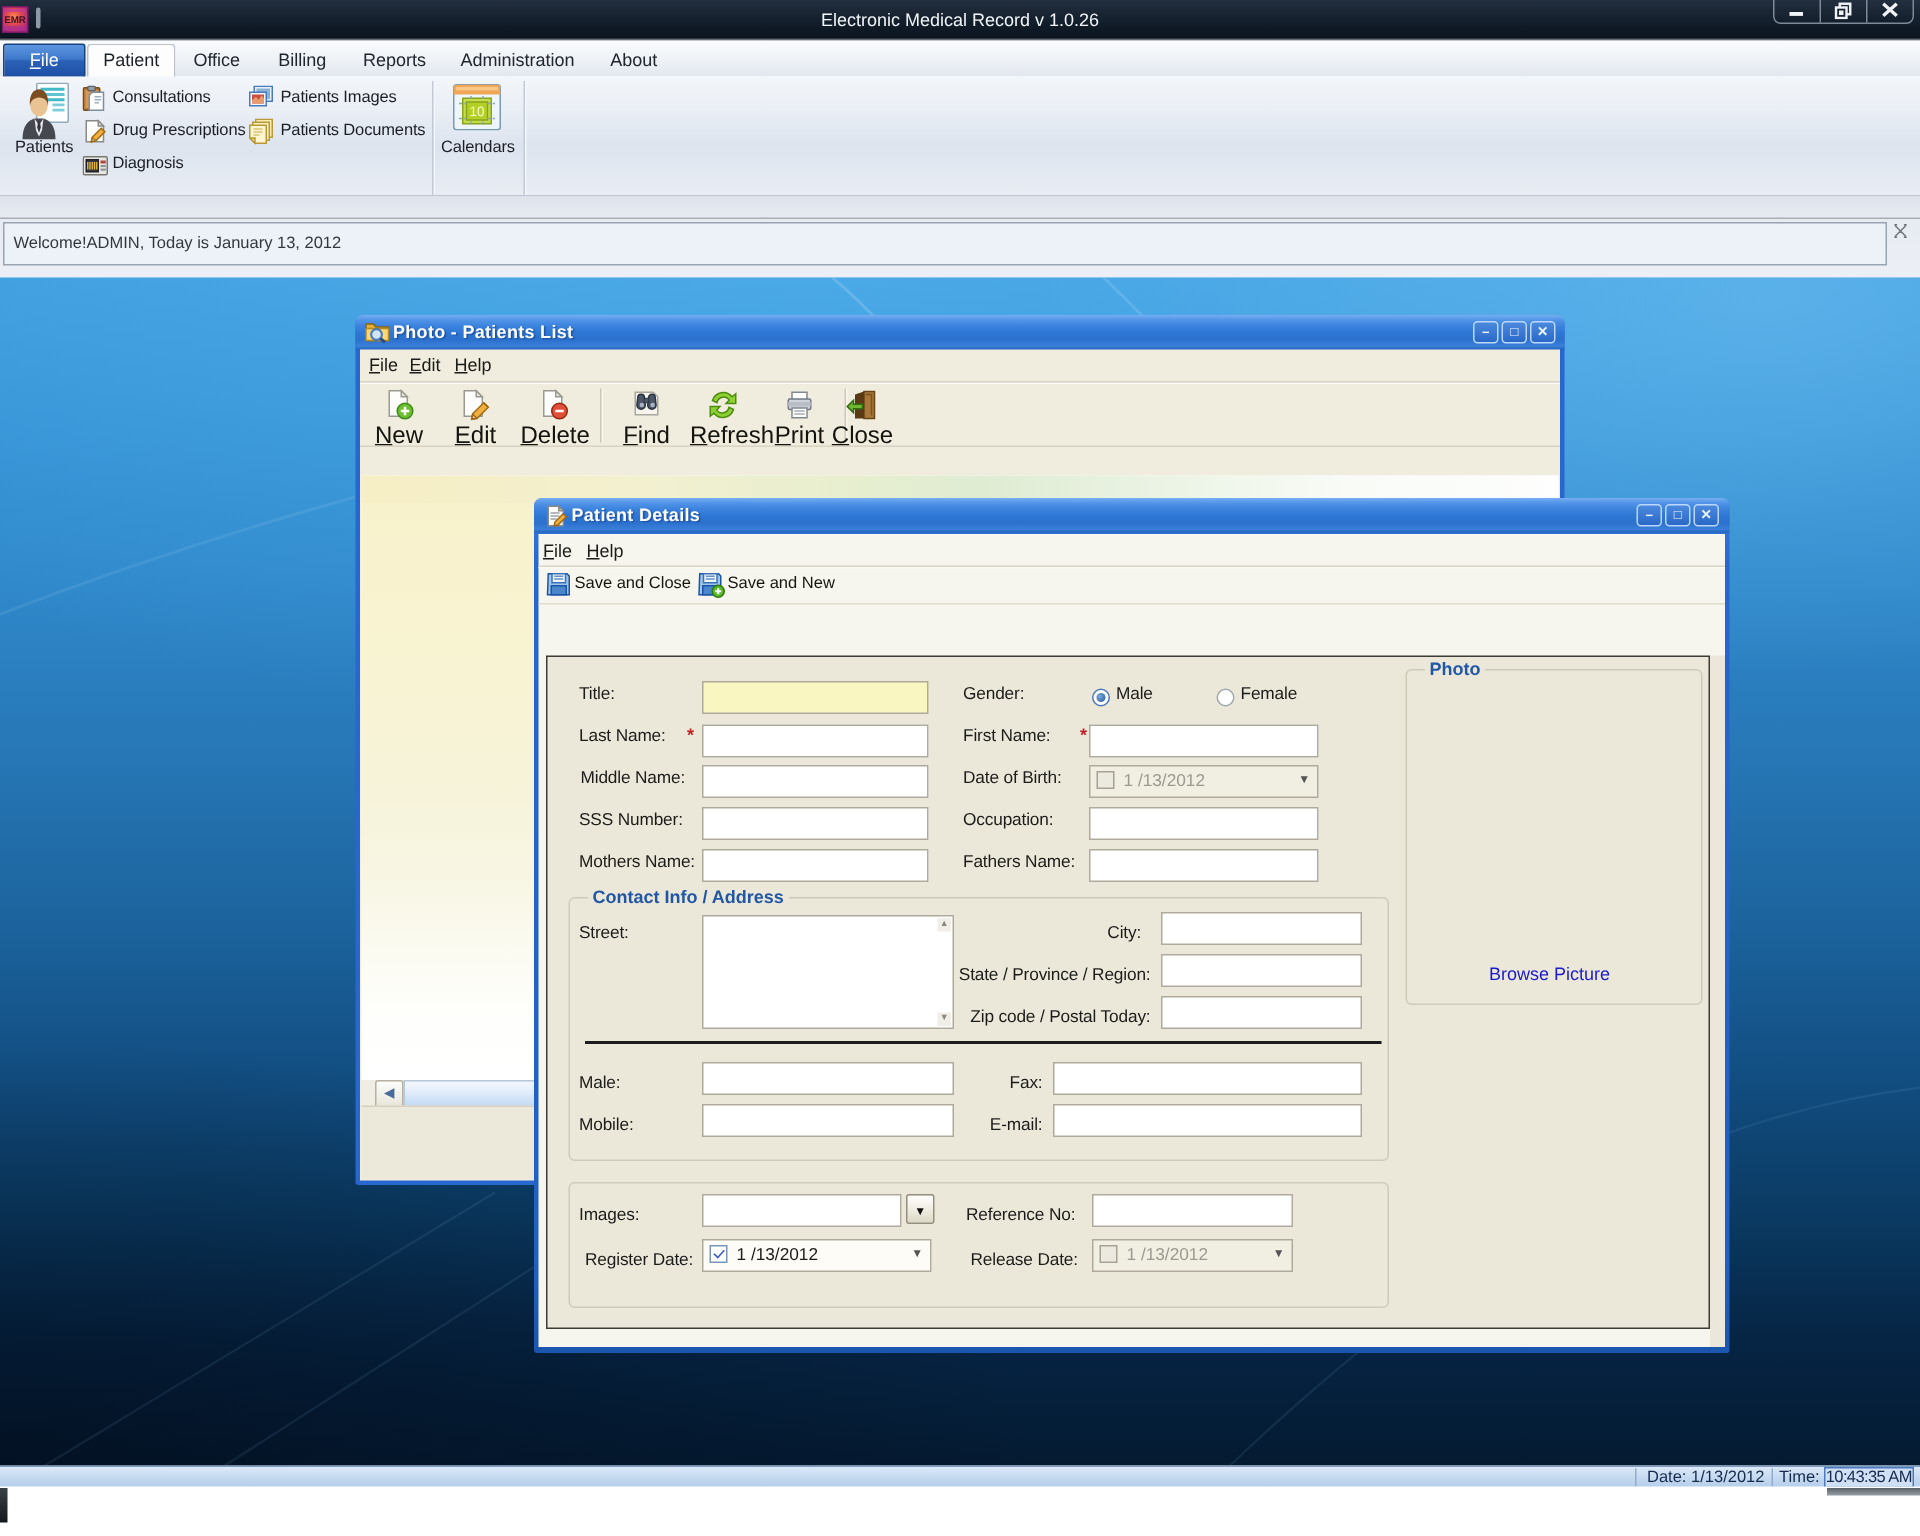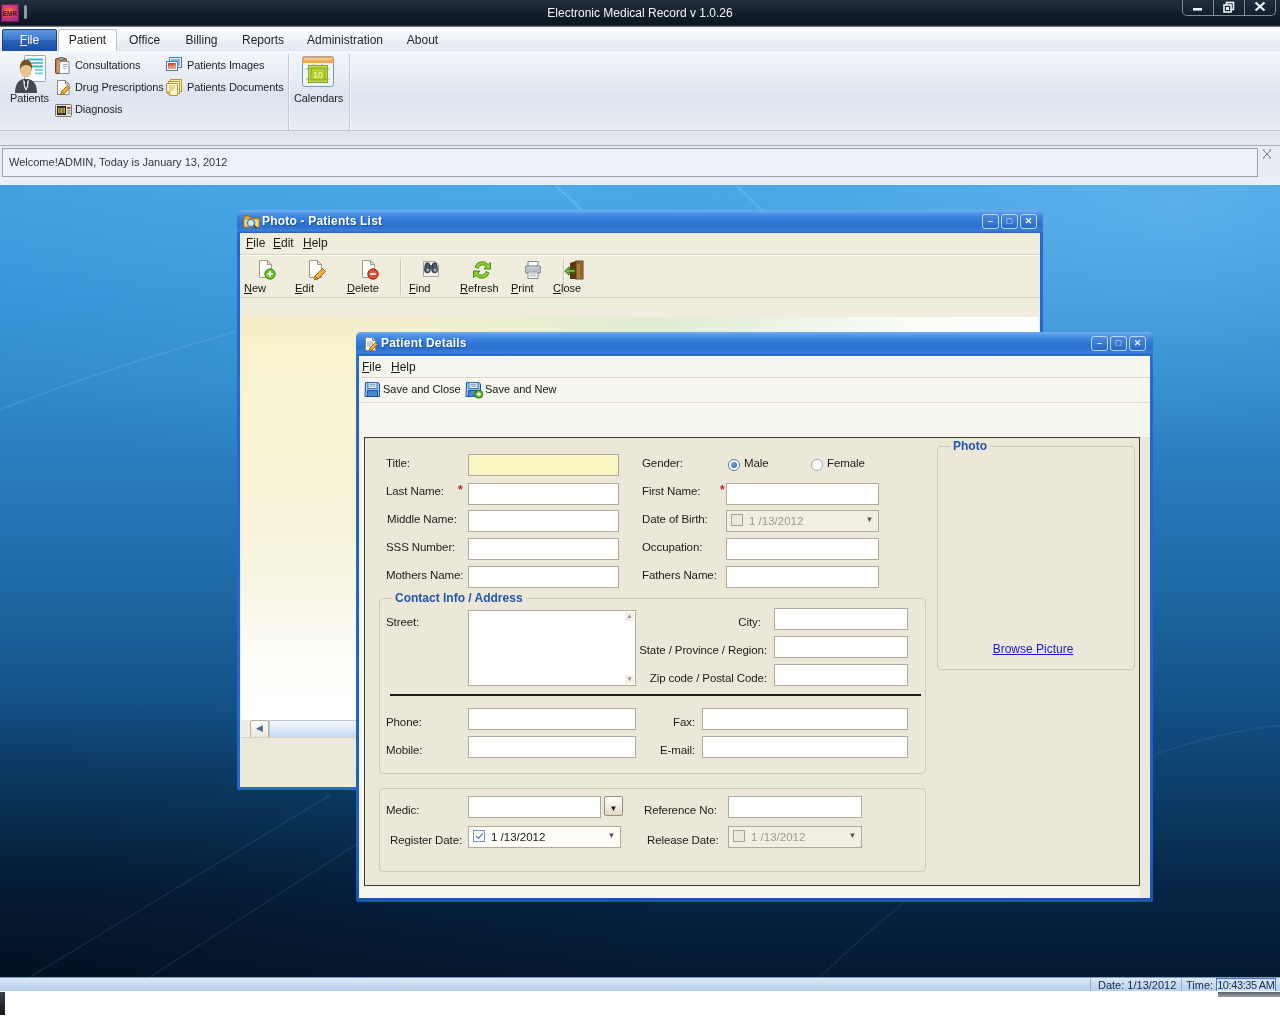--- a/index.html
+++ b/index.html
@@ -46,21 +46,21 @@
 .xpbtns{position:absolute;top:4px;height:15px;display:flex;gap:2px}
 .xpb{width:17px;height:15px;border-radius:3px;border:1px solid #bcd8f8;background:linear-gradient(180deg,#4c8ade,#2a68c8);color:#ecf4fe;font-size:9px;font-weight:bold;text-align:center;line-height:13px;box-sizing:border-box}
 .menurow{position:absolute;font-size:12px;color:#1b1b18}
 .menurow span{position:absolute;top:0}
 
 #lk{left:237px;top:210px;width:806px;height:580px;background:#2767ce;background:linear-gradient(180deg,#3a7ce0 0%,#2767ce 8%,#2060c0 90%,#1a55ae 100})}
 #lk-inner{position:absolute;left:3px;top:23px;right:3px;bottom:3px;background:#f0edde}
 #lk-menu{left:0;top:3px;height:17px;width:200px}
 #lk-mensep{position:absolute;left:0;top:21px;right:0;height:1px;background:#d8d3c2;box-shadow:0 1px 0 #fcfbf6}
 #lk-toolbar{position:absolute;left:0;top:23px;right:0;height:41px}
-.tbi{position:absolute;font-size:11px;color:#14140f}
+.tbi{position:absolute;text-align:center;font-size:16px;color:#14140f}
 .tbi svg{display:block;margin:0 auto 1px}
 .tsep{position:absolute;top:3px;height:36px;width:1px;background:#cdc8b4;box-shadow:1px 0 0 #f8f6ee}
 #lk-tbsep{position:absolute;left:0;top:64px;right:0;height:1px;background:#d8d3c2}
 #lk-header{position:absolute;left:1px;top:65px;right:1px;height:19px;display:flex;background:linear-gradient(180deg,#fbfaf6 0%,#f0eee6 60%,#e3e0d4 100%)}
 #lk-header .hc{border-right:1px solid #cbc8ba;box-sizing:border-box;font-size:11px;color:#1c1c18;text-align:center;line-height:19px}
 #lk-client{position:absolute;left:1px;top:84px;right:1px;height:403px;background:#fff}
 #lk-strip{position:absolute;left:0;top:0;right:0;height:20px;background:linear-gradient(90deg,#f6eec4 0%,#f3f0cf 22%,#e9efcf 38%,#dfecd2 52%,#ecf4e6 68%,#f8fbf6 82%,#fdfefd 100%)}
 #lk-leftcol{position:absolute;left:0;top:18px;width:122px;height:385px;background:linear-gradient(180deg,#f8f2cc 0%,#f8f3d2 28%,#f7f3da 50%,#f8f6e4 66%,#fcfbf2 78%,#fefefb 88%,#fff 100%)}
 #lk-hscroll{position:absolute;left:1px;top:487px;right:1px;height:17px;background:#f0eee4}
 #lk-hs-btn{position:absolute;left:9px;top:0px;width:17px;height:17px;background:linear-gradient(180deg,#fdfdfb,#e7e5da);border:1px solid #b5b0a0;border-radius:2px;color:#4a6a9a;font-size:9px;text-align:center;line-height:15px}
@@ -409,55 +409,55 @@
       </div>
       <div class="lbl" style="left:21px;top:178px">Street:</div>
       <div class="abs" style="left:103px;top:172px;width:166px;height:74px;background:#fff;border:1px solid #b0aa9c" id="street">
           <div style="position:absolute;right:1px;top:1px;width:9px;height:9px;background:#f0eee6;color:#8a887e;font-size:6px;text-align:center;line-height:9px">▲</div>
           <div style="position:absolute;right:1px;bottom:1px;width:9px;height:9px;background:#f0eee6;color:#8a887e;font-size:6px;text-align:center;line-height:9px">▼</div>
         </div>
       <div class="lbl" style="left:367px;top:178px;width:35px;text-align:center">City:</div>
       <div class="inp" style="left:409px;top:170px;width:132px"></div>
       <div class="lbl" style="left:257px;top:206px;width:145px;text-align:right">State / Province / Region:</div>
       <div class="inp" style="left:409px;top:198px;width:132px"></div>
-      <div class="lbl" style="left:257px;top:234px;width:145px;text-align:right">Zip code / Postal Code:</div>
+      <div class="lbl" style="left:257px;top:234px;width:145px;text-align:right">Zip code / Postal Today:</div>
       <div class="inp" style="left:409px;top:226px;width:132px"></div>
       <div class="abs" style="left:25px;top:256px;width:531px;height:2px;background:#1c1c1a"></div>
-      <div class="lbl" style="left:21px;top:278px">Phone:</div>
+      <div class="lbl" style="left:21px;top:278px">Male:</div>
       <div class="inp" style="left:103px;top:270px;width:166px"></div>
       <div class="lbl" style="left:295px;top:278px;width:35px;text-align:right">Fax:</div>
       <div class="inp" style="left:337px;top:270px;width:204px"></div>
       <div class="lbl" style="left:21px;top:306px">Mobile:</div>
       <div class="inp" style="left:103px;top:298px;width:166px"></div>
       <div class="lbl" style="left:288px;top:306px;width:42px;text-align:right">E-mail:</div>
       <div class="inp" style="left:337px;top:298px;width:204px"></div>
 
       <div class="grp" id="grp-bottom" style="left:14px;top:350px;width:545px;height:82px"></div>
-      <div class="lbl" style="left:21px;top:366px">Medic:</div>
+      <div class="lbl" style="left:21px;top:366px">Images:</div>
       <div class="inp" style="left:103px;top:358px;width:131px"></div>
       <div class="ddbtn" style="left:239px;top:358px"><span style="font-size:8px;color:#111;line-height:18px">▼</span></div>
       <div class="lbl" style="left:279px;top:366px">Reference No:</div>
       <div class="inp" style="left:363px;top:358px;width:132px"></div>
       <div class="lbl" style="left:25px;top:396px">Register Date:</div>
       <div class="datectl" style="left:103px;top:388px;width:151px;background:#fdfcf7">
         <div class="cb chk" style="border-color:#7a93b8"></div>
         <div class="datext" style="color:#1a1a18">1 /13/2012</div>
         <div class="darr">▼</div>
       </div>
       <div class="lbl" style="left:282px;top:396px">Release Date:</div>
       <div class="datectl dis" style="left:363px;top:388px;width:132px">
         <div class="cb dis"></div>
         <div class="datext" style="color:#9a9a90">1 /13/2012</div>
         <div class="darr">▼</div>
       </div>
 
       <div class="grp" id="grp-photo" style="left:572px;top:8px;width:196px;height:222px">
         <div class="gt">Photo</div>
       </div>
-      <div class="abs" style="left:578px;top:204px;width:180px;text-align:center;font-size:12px"><span style="color:#1a1acc;text-decoration:underline">Browse Picture</span></div>
+      <div class="abs" style="left:578px;top:204px;width:180px;text-align:center;font-size:12px"><span style="color:#1a1acc;">Browse Picture</span></div>
     </div>
   </div>
 </div>
 
 <div class="abs" id="statusbar">
   <div class="sep" style="left:1090px"></div>
   <span class="abs" style="left:1098px;top:1px">Date: 1/13/2012</span>
   <div class="sep" style="left:1181px"></div>
   <span class="abs" style="left:1186px;top:1px">Time:&nbsp;<span style="border:1px solid #4a7ac0;background:#cfe0f4;letter-spacing:-0.4px">10:43:35 AM</span></span>
 </div>

